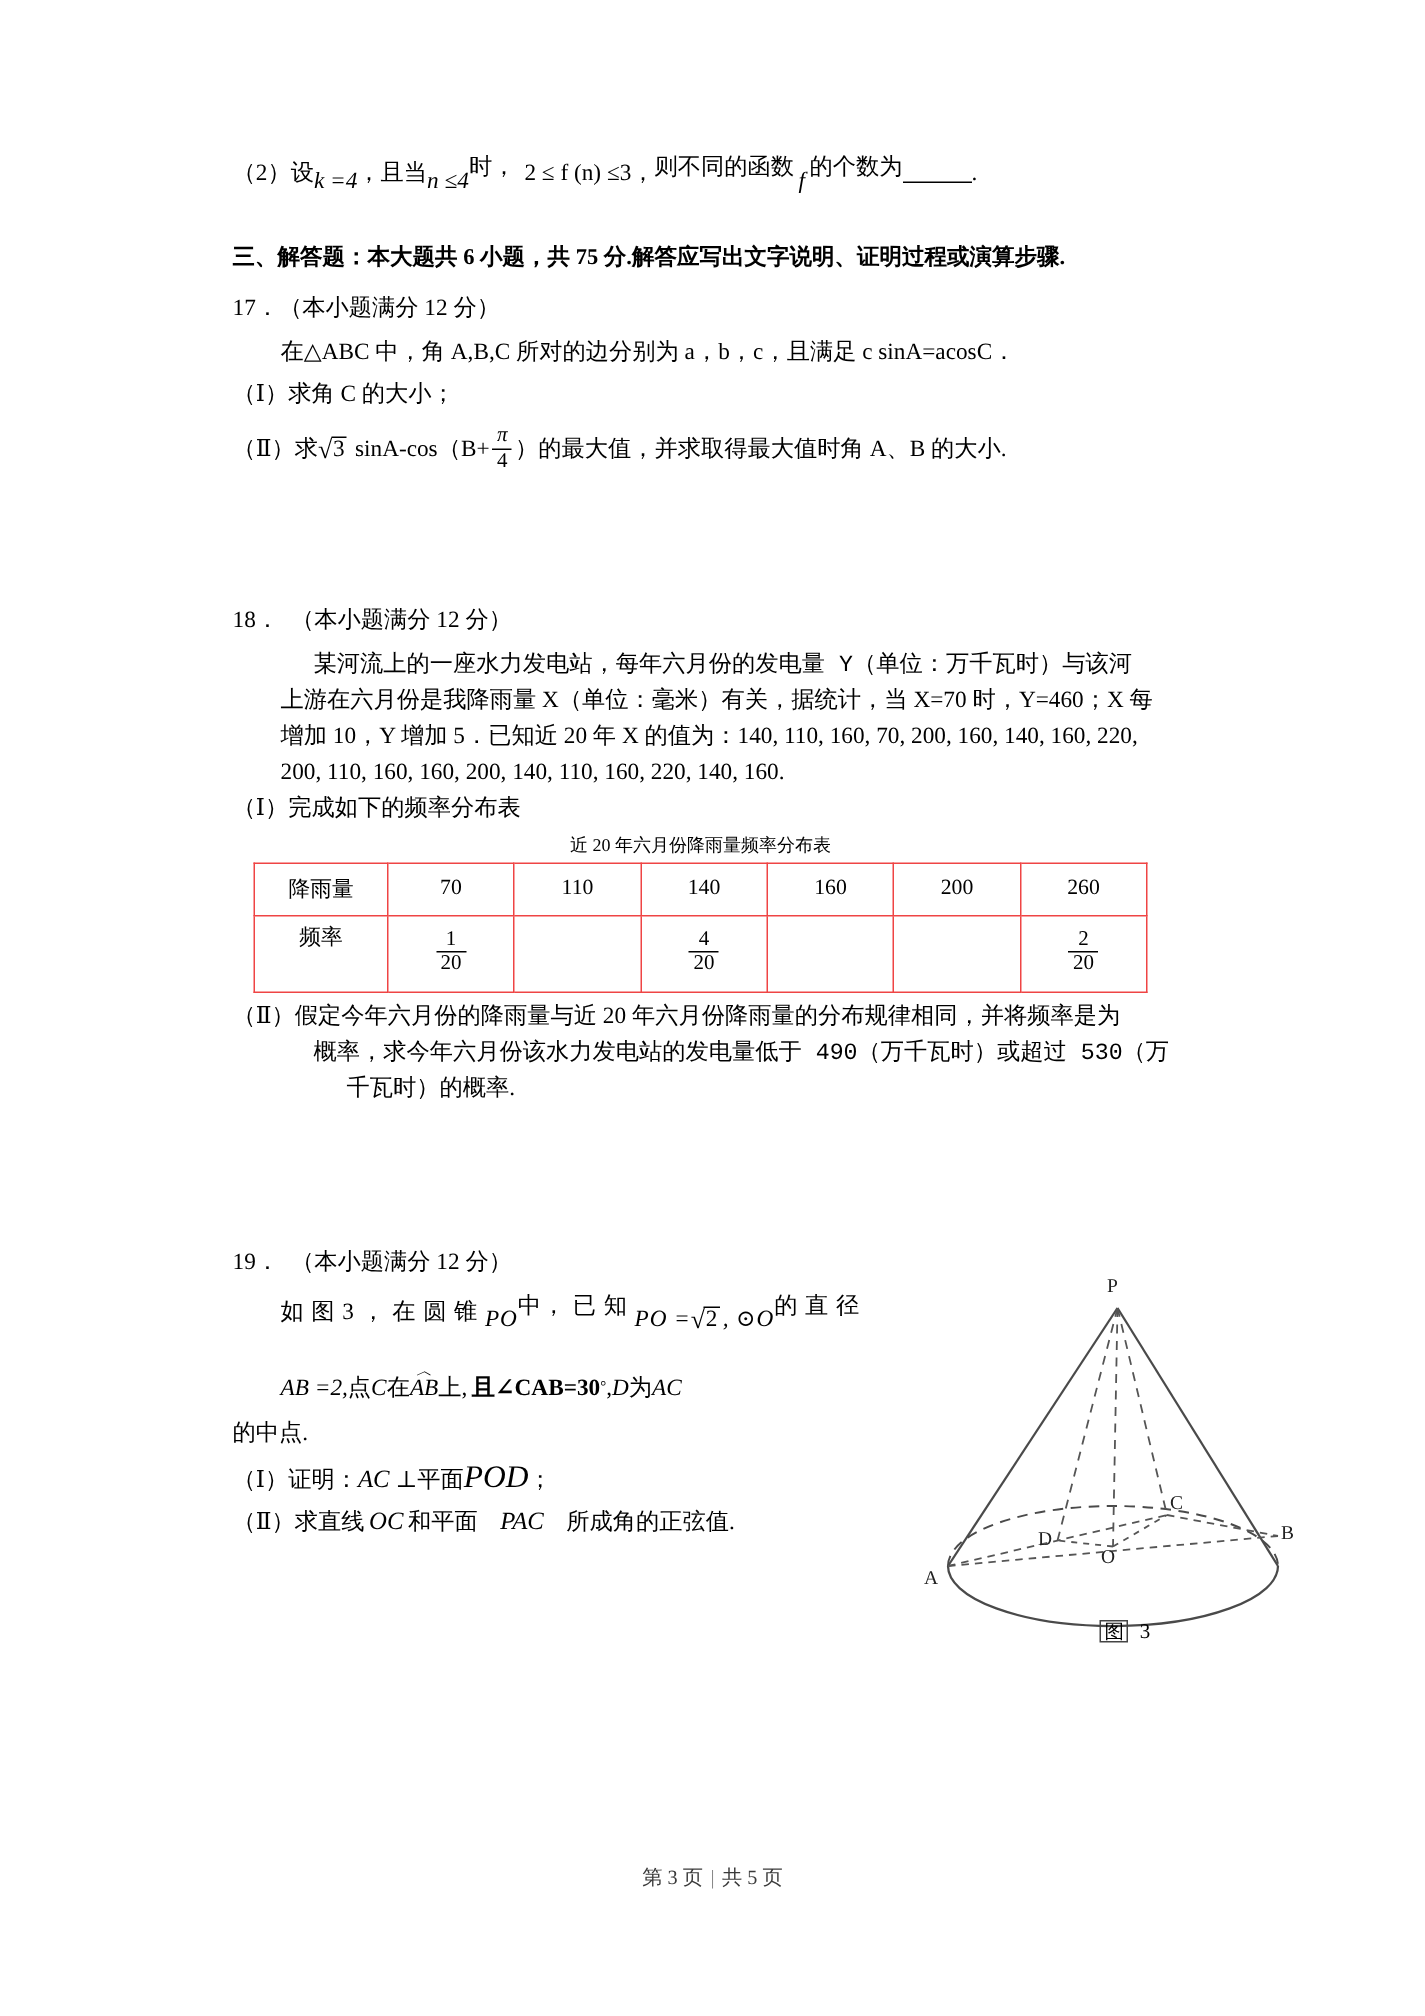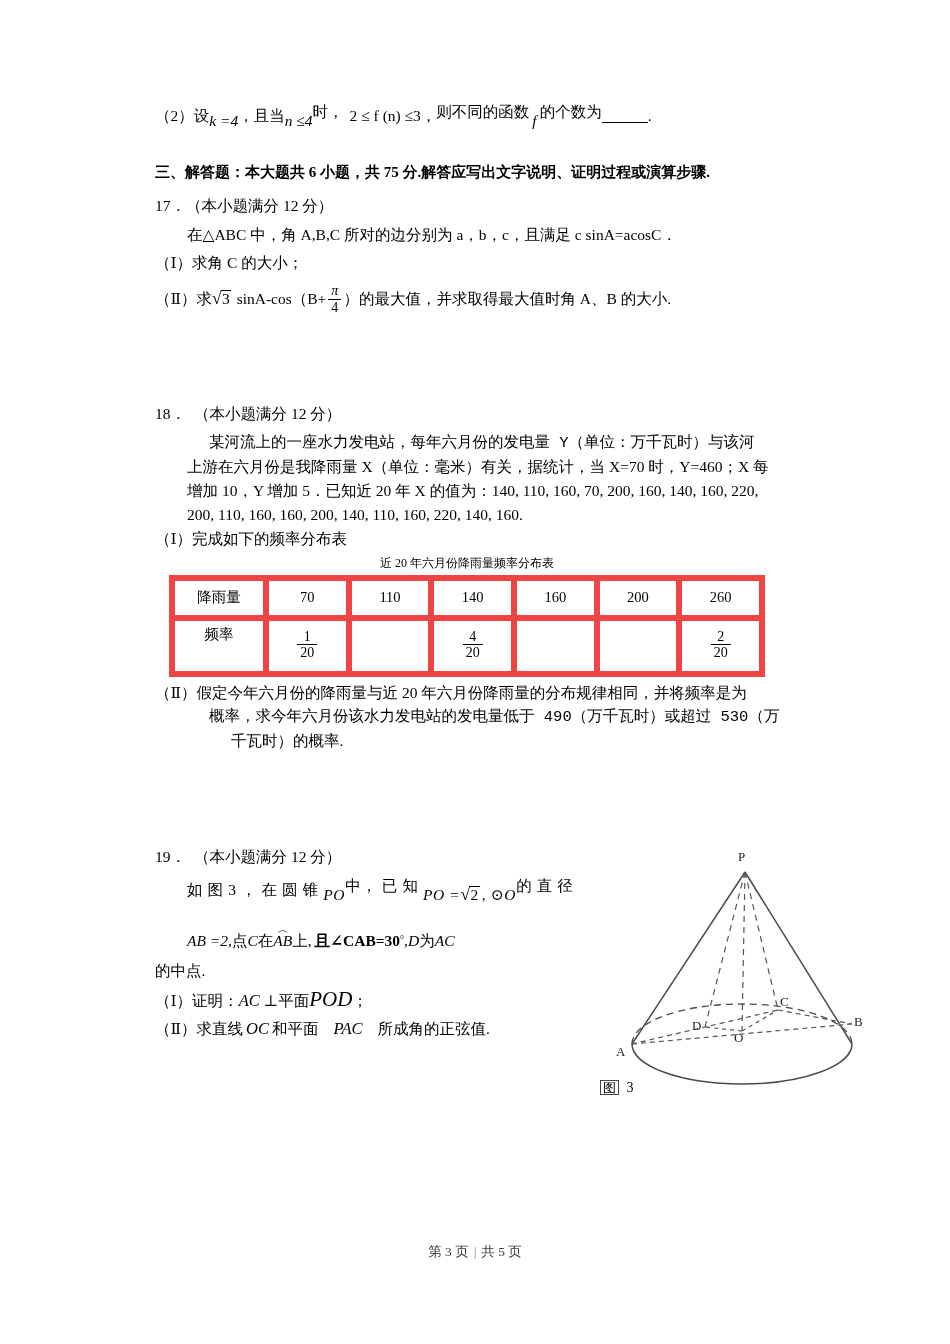--- a/index.html
+++ b/index.html
@@ -124,21 +124,21 @@
     width: 596px;
     margin-left: 14px;
   }
   table.freq {
     border-collapse: collapse;
     width: 596px;
     margin-left: 14px;
     table-layout: fixed;
   }
   table.freq td {
-    border: 6px solid #ef4444;
+    border: 1px solid #ef4444;
     text-align: center;
     font-size: 14.5px;
     padding: 0;
   }
   table.freq tr.hdr td { height: 34px; vertical-align: middle; }
   table.freq tr.val td { height: 46px; vertical-align: middle; }
   table.freq td.label { width: 88px; }
 
   
   .figure {
@@ -146,20 +146,21 @@
     left: 600px;
     top: 848px;
     width: 300px;
     height: 280px;
   }
   .fig-caption {
     position: absolute;
     left: 0;
     top: 232px;
     width: 300px;
+    text-align: center;
     font-size: 14px;
   }
   .fig-caption .boxed {
     display: inline-block;
     border: 1.4px solid #444;
     padding: 0px 2px;
     line-height: 1.0;
     font-size: 13px;
   }
   .fig-label {

